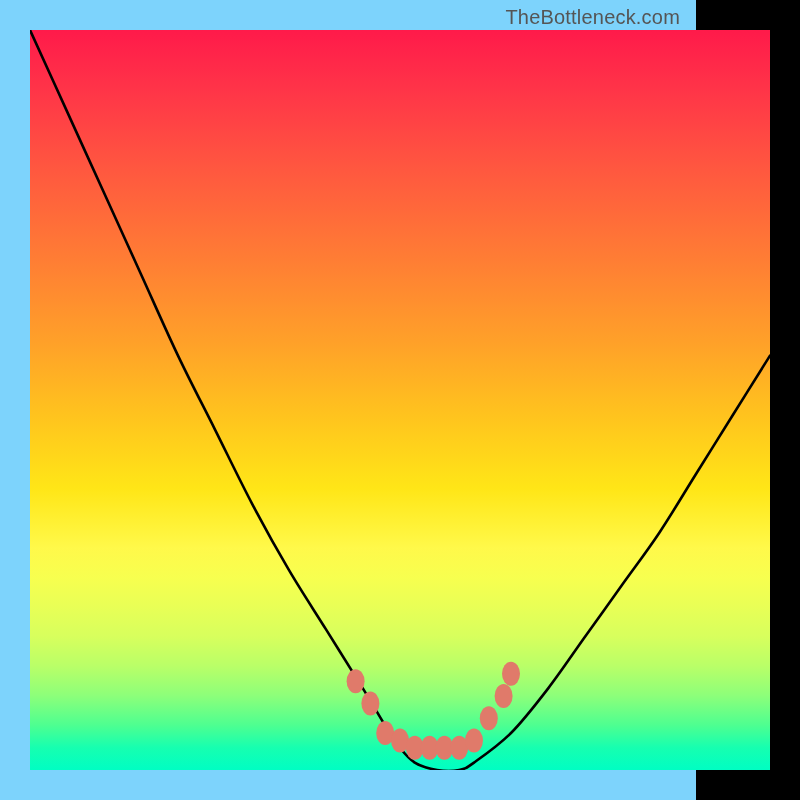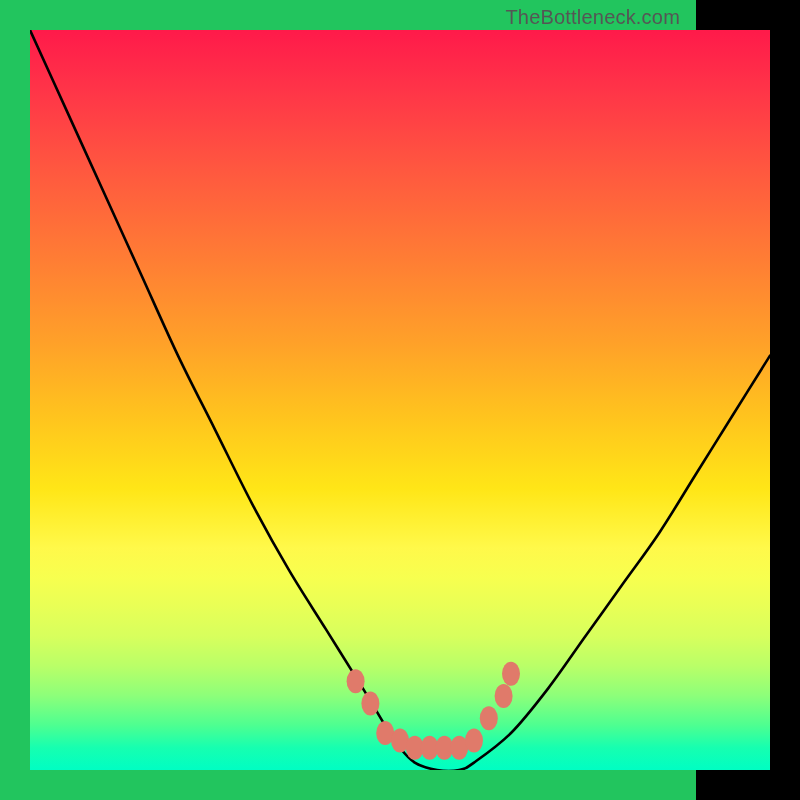--- a/index.html
+++ b/index.html
@@ -10,21 +10,21 @@
     overflow: hidden;
     background: #000;
     font-family: Arial, Helvetica, sans-serif;
   }
   .frame {
     position: absolute;
     top: 0;
     left: 0;
     width: 696px;
     height: 800px;
-    background: #22c55e;
+    background: #7dd3fc;
   }
   .plot {
     position: absolute;
     top: 30px;
     left: 30px;
     width: 740px;
     height: 740px;
     
     background: linear-gradient(
       to bottom,

